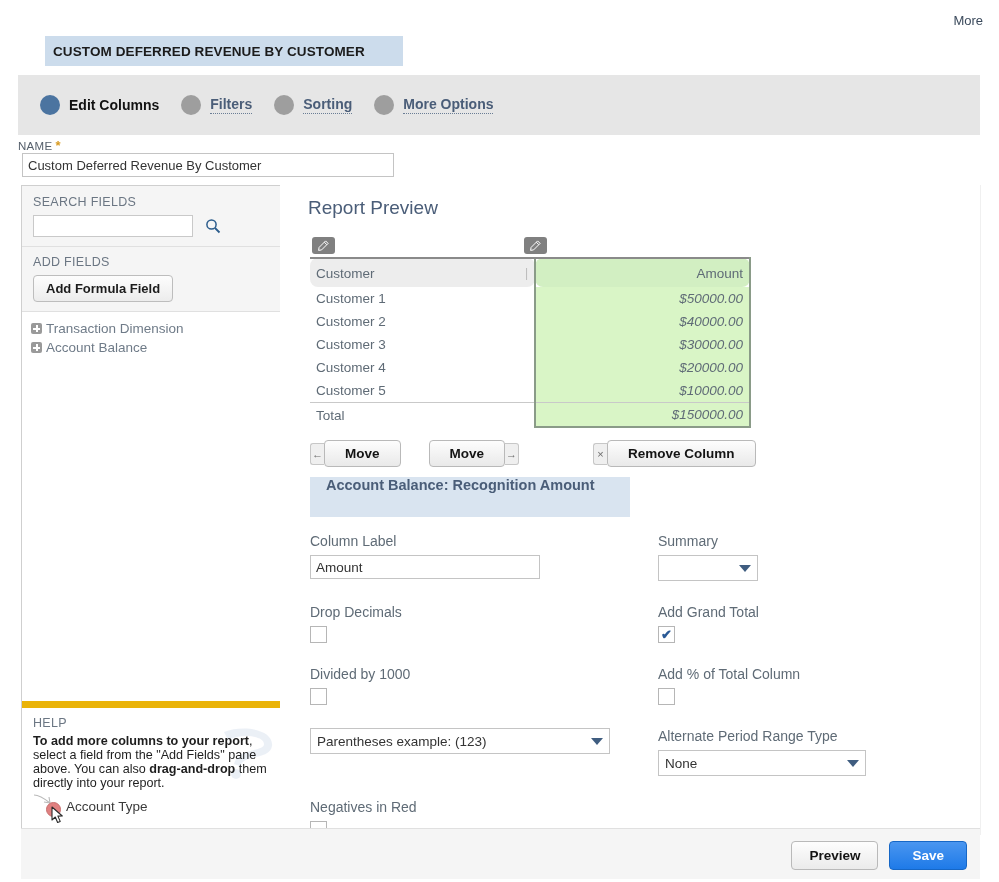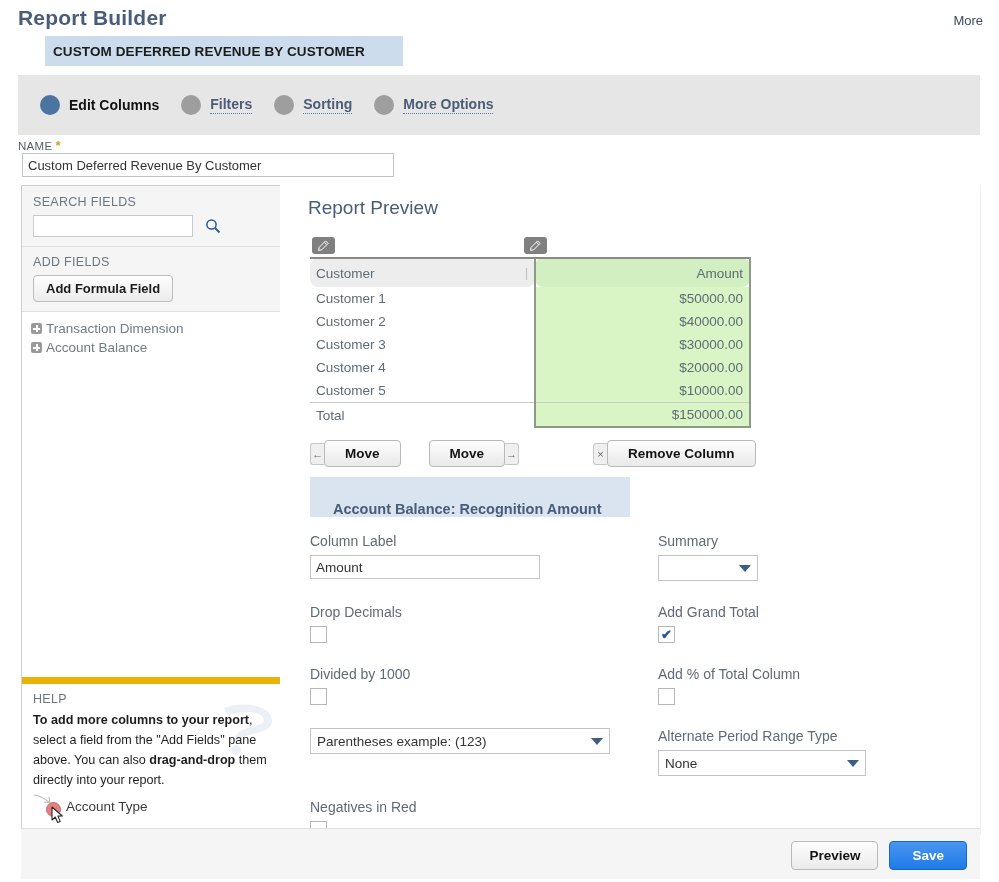--- a/index.html
+++ b/index.html
@@ -207,21 +207,21 @@
   }
   #help-label {
     font-size: 12.5px;
     color: #6b7683;
     letter-spacing: 0.3px;
     margin-bottom: 4px;
   }
   #help-text {
     font-size: 12.6px;
     color: #1e1e1e;
-    line-height: 20px;
+    line-height: 14px;
     position: relative;
     z-index: 2;
   }
   #help-text b { font-weight: bold; }
   #help-watermark {
     position: absolute;
     right: 6px; top: 16px;
     width: 70px; height: 56px;
     opacity: 0.13;
     z-index: 1;
@@ -315,20 +315,21 @@
   }
   #preview-table tbody td {
     background: #ffffff;
     text-align: left;
   }
   #preview-table tbody td.sel {
     background: #d9f5c6;
     text-align: right;
     border-left: 2px solid #8a9b88;
     border-right: 2px solid #8a9b88;
+    font-style: italic;
   }
   #preview-table tbody tr.total td {
     border-top: 1px solid #c9c9c9;
   }
   #preview-table tbody tr.total td.sel {
     border-bottom: 2px solid #8a9b88;
   }
   .colgrip {
     display: inline-block;
     float: right;
@@ -372,22 +373,22 @@
   #grp-move2 { margin-left: 28px; }
   #grp-remove { margin-left: 74px; }
 
   
   #col-settings-title {
     position: absolute;
     left: 30px; top: 292px;
     width: 320px; height: 40px;
     background: #d9e4f0;
     display: flex;
-    align-items: flex-end;
-    padding-left: 23px;
+    align-items: flex-start;
+    padding-left: 16px;
     box-sizing: border-box;
     font-size: 14.5px;
     font-weight: bold;
     color: #4a5d78;
   }
   #settings-grid {
     position: absolute;
     left: 30px; top: 348px;
     width: 620px;
   }
@@ -489,21 +490,20 @@
     left: 980px; top: 185px;
     width: 1px; height: 650px;
     background: #f0f0f0;
   }
 </style>
 </head>
 <body>
 
 <div id="page">
 
-  <div id="page-title">Report Builder</div>
   <a id="more-link">More</a>
   <div id="report-name-banner">
     <span>CUSTOM DEFERRED REVENUE BY CUSTOMER</span>
   </div>
 
   <div id="tabbar">
     <div class="tab active">
       <span class="dot"></span>
       <span class="tlabel">Edit Columns</span>
     </div>

